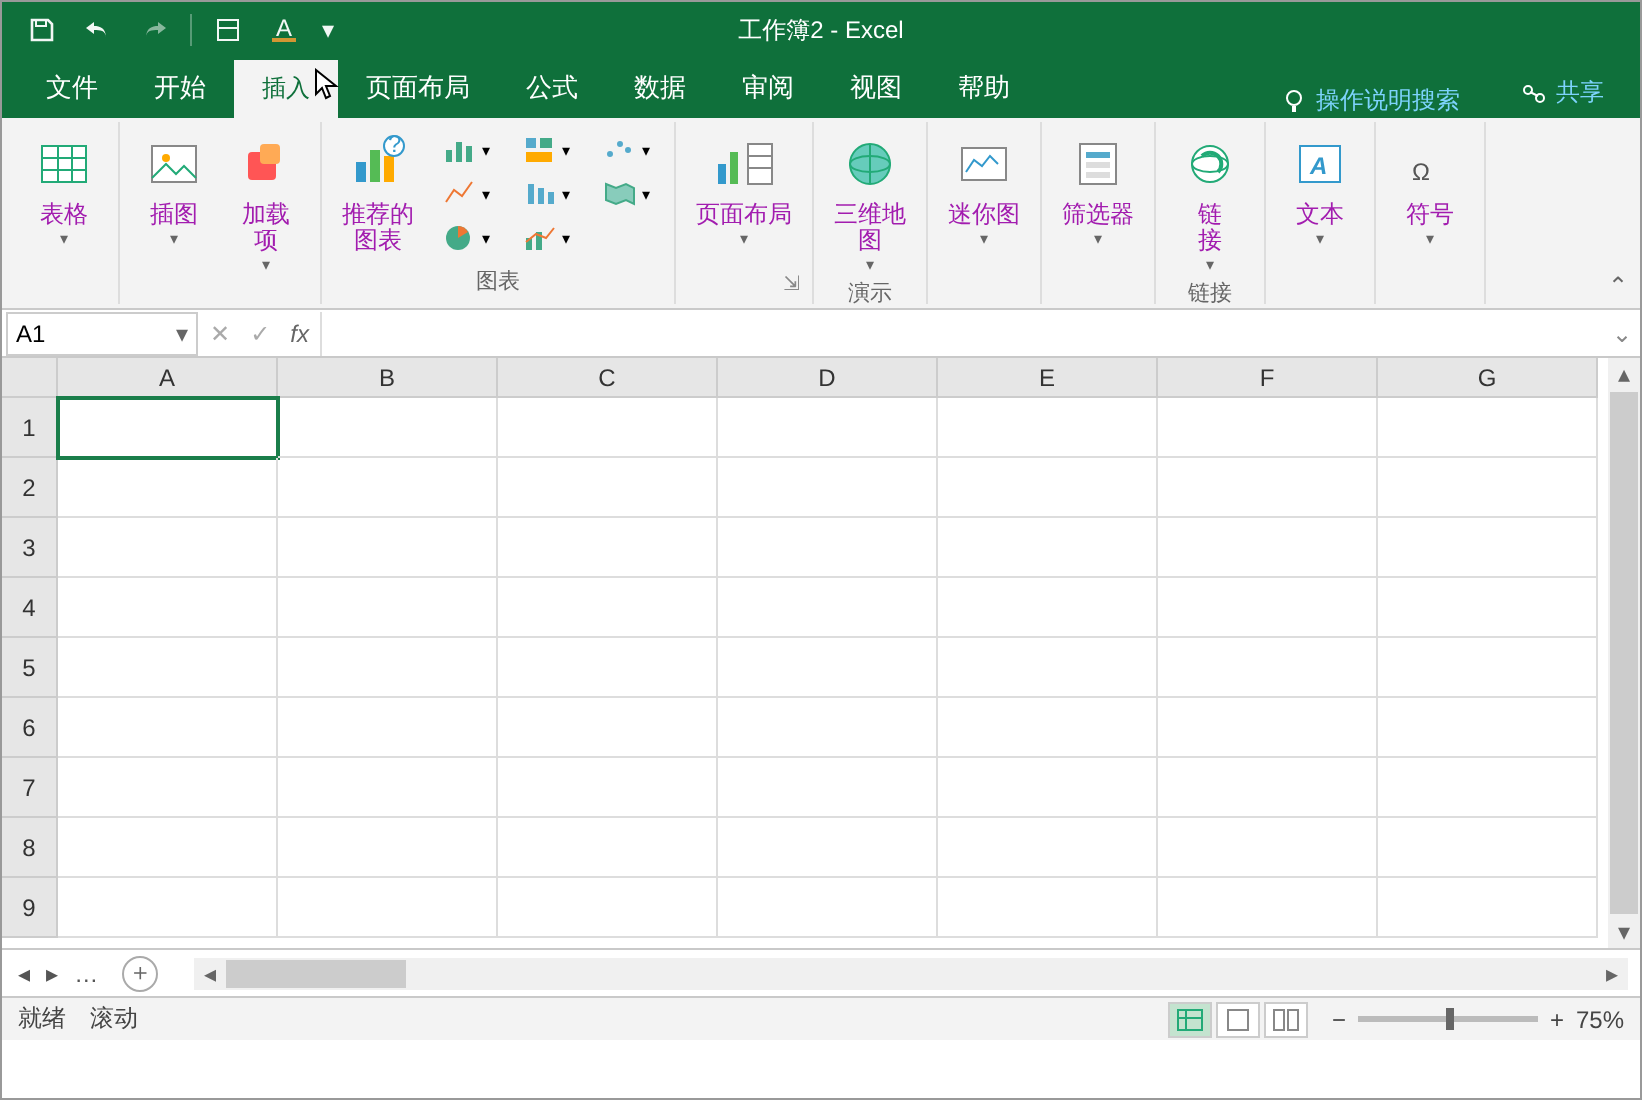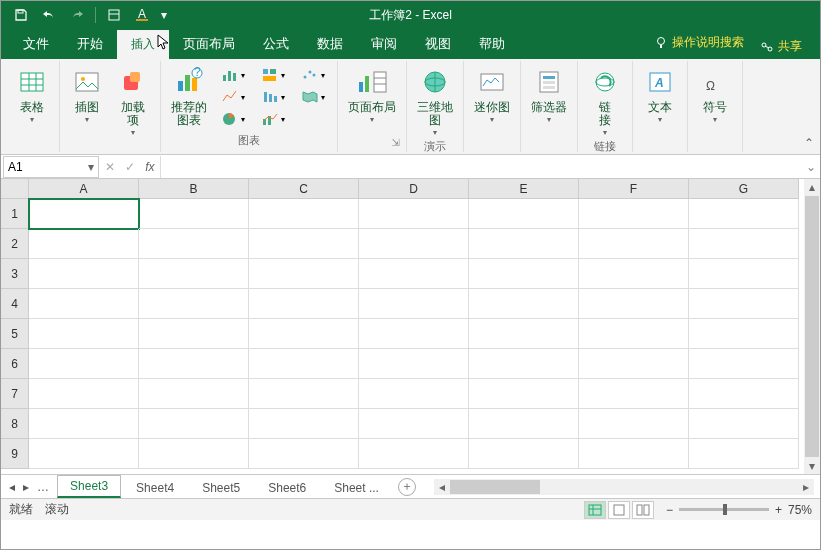--- a/index.html
+++ b/index.html
@@ -11,31 +11,31 @@
 .qat .sep{width:1px;height:16px;background:rgba(255,255,255,.3);margin:0 2px}
 .ttxt{position:absolute;left:50%;transform:translateX(-50%);color:#fff;font-size:12px}
 .winbtns{margin-left:auto;display:flex;align-items:center;gap:2px;padding-right:6px}
 .login{background:#fff;color:#0f703b;padding:1px 10px;font-size:11px;margin-right:10px}
 .wbtn{width:40px;height:26px;display:flex;align-items:center;justify-content:center;color:#fff}
 .ribbon-tabs{height:30px;background:#0f703b;display:flex;align-items:flex-end;padding-left:8px;color:#fff;gap:0}
 .rtab{padding:6px 14px 6px;color:#fff;font-size:13px;position:relative}
 .rtab.active{background:#f3f3f3;color:#0f703b}
 .rtab .cursor{position:absolute;right:-2px;top:4px}
 .rspace{flex:1}
-.rhelp{display:flex;align-items:flex-start;gap:8px;color:#fde047;padding-right:10px}
+.rhelp{display:flex;align-items:flex-end;gap:22px;color:#7dd3fc;padding-right:10px}
 .rhelp .bulb{display:flex;align-items:center;gap:4px}
 .rshare{display:flex;align-items:center;gap:4px;padding:4px 8px}
 .ribbon-body{height:96px;background:#f3f3f3;border-bottom:1px solid #c9c9c9;display:flex;padding:2px 4px;position:relative}
 .rgroup{display:flex;flex-direction:column;align-items:center;padding:2px 6px;border-right:1px solid #ddd}
 .rgroup:last-child{border-right:none}
 .rg-top{display:flex;gap:4px;flex:1;align-items:flex-start}
 .rg-label{color:#666;font-size:11px;margin-top:auto;padding-bottom:2px}
 .bigbtn{display:flex;flex-direction:column;align-items:center;justify-content:flex-start;padding:2px 4px;min-width:42px;gap:2px}
 .bigbtn .ic{height:34px;display:flex;align-items:center;justify-content:center}
-.bigbtn .lbl{font-size:12px;color:#14532d;line-height:13px;text-align:center}
+.bigbtn .lbl{font-size:12px;color:#a21caf;line-height:13px;text-align:center}
 .bigbtn .dd{font-size:8px;color:#666;margin-top:-1px}
 .smcol{display:flex;flex-direction:column;gap:2px;padding-top:2px}
 .smbtn{width:36px;height:20px;display:flex;align-items:center;justify-content:center;gap:2px}
 .collapse{position:absolute;right:6px;bottom:4px;color:#666}
 .formula-bar{height:24px;background:#fff;border-bottom:1px solid #c9c9c9;display:flex;align-items:center}
 .namebox{width:96px;height:22px;border:1px solid #ccc;margin:1px 0 1px 2px;display:flex;align-items:center;padding:0 4px;background:#fff}
 .namebox input{border:none;outline:none;width:70px;font-size:12px}
 .namebox .dd{margin-left:auto;color:#666}
 .fx-btns{display:flex;align-items:center;padding:0 6px;gap:10px;color:#aaa}
 .fx-input{flex:1;height:22px;border:none;outline:none;padding:0 4px;border-left:1px solid #ddd}
@@ -524,27 +524,20 @@
     <div class="arr">▾</div>
   </div>
 </div>
 
 <div class="sheettabs">
   <div class="stnav">
     <span>◂</span>
     <span>▸</span>
     <span>…</span>
   </div>
-  <div id="stabs" style="display:flex;align-items:flex-end">
-      <div class="stab active">Sheet3</div>
-      <div class="stab inactive">Sheet4</div>
-      <div class="stab inactive">Sheet5</div>
-      <div class="stab inactive">Sheet6</div>
-      <div class="stab inactive">Sheet ...</div>
-    </div>
   <div class="addsheet">＋</div>
   <div style="width:12px"></div>
   <div class="hscroll">
     <div class="arr">◂</div>
     <div class="track">
         <div class="thumb"></div>
       </div>
     <div class="arr">▸</div>
   </div>
 </div>

